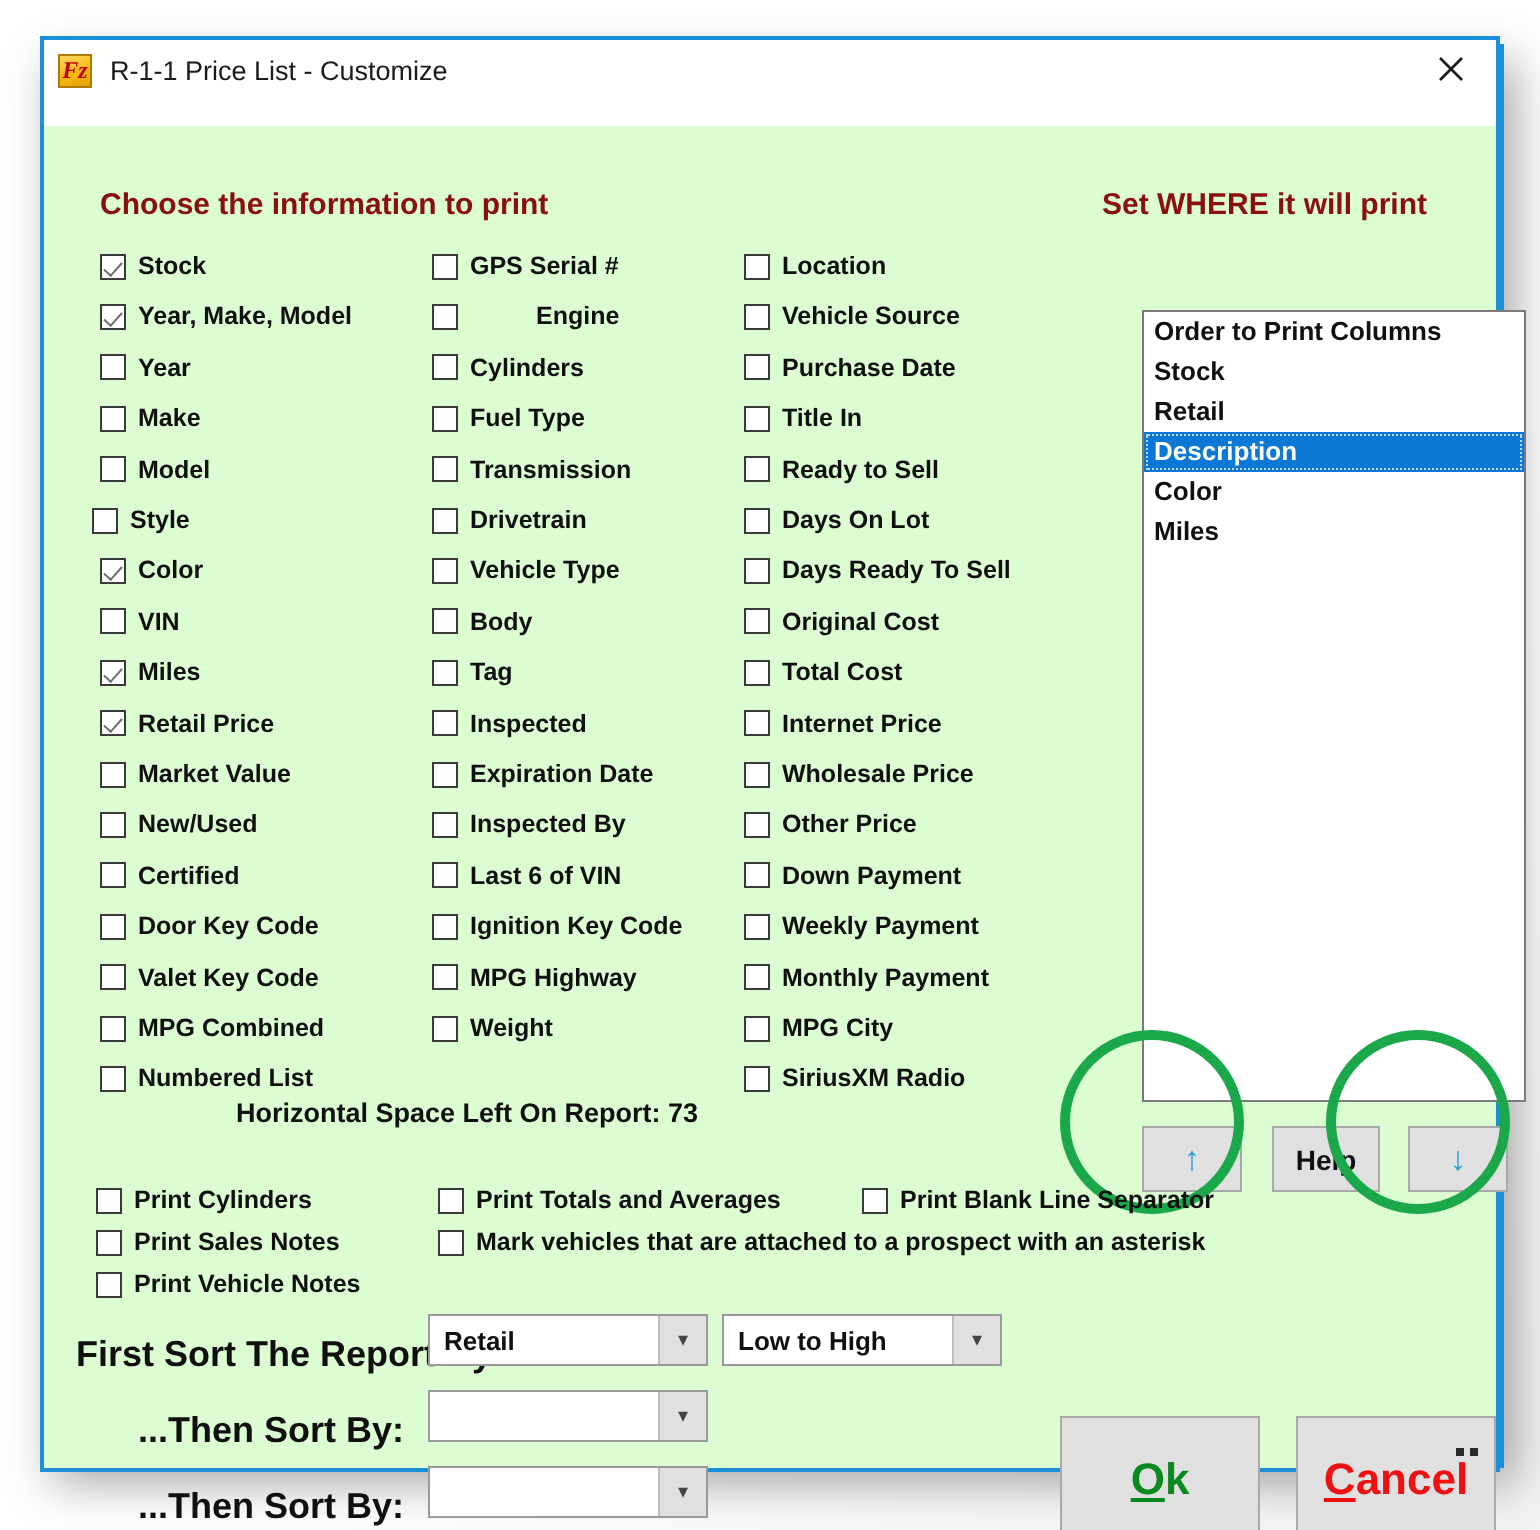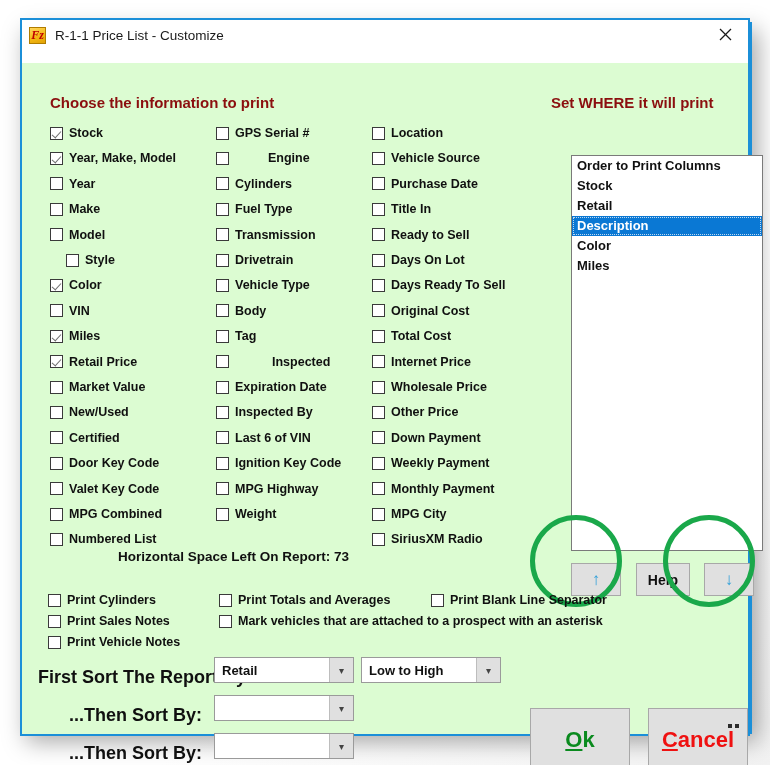--- a/index.html
+++ b/index.html
@@ -316,21 +316,21 @@
             <span class="cb-label">Year</span>
           </div>
           <div class="cb-row" style="left: 28px; top: 139.2px;">
             <span class="cb-box"></span>
             <span class="cb-label">Make</span>
           </div>
           <div class="cb-row" style="left: 28px; top: 164.6px;">
             <span class="cb-box"></span>
             <span class="cb-label">Model</span>
           </div>
-          <div class="cb-row" style="left: 44px; top: 190px;">
+          <div class="cb-row" style="left: 24px; top: 190px;">
             <span class="cb-box"></span>
             <span class="cb-label">Style</span>
           </div>
           <div class="cb-row" style="left: 28px; top: 215.4px;">
             <span class="cb-box checked"></span>
             <span class="cb-label">Color</span>
           </div>
           <div class="cb-row" style="left: 28px; top: 240.8px;">
             <span class="cb-box"></span>
             <span class="cb-label">VIN</span>
@@ -402,21 +402,21 @@
             <span class="cb-label">Vehicle Type</span>
           </div>
           <div class="cb-row" style="left: 194px; top: 240.8px;">
             <span class="cb-box"></span>
             <span class="cb-label">Body</span>
           </div>
           <div class="cb-row" style="left: 194px; top: 266.2px;">
             <span class="cb-box"></span>
             <span class="cb-label">Tag</span>
           </div>
-          <div class="cb-row" style="left: 194px; top: 291.6px; gap: 37px;">
+          <div class="cb-row" style="left: 194px; top: 291.6px;">
             <span class="cb-box"></span>
             <span class="cb-label">Inspected</span>
           </div>
           <div class="cb-row" style="left: 194px; top: 317px;">
             <span class="cb-box"></span>
             <span class="cb-label">Expiration Date</span>
           </div>
           <div class="cb-row" style="left: 194px; top: 342.4px;">
             <span class="cb-box"></span>
             <span class="cb-label">Inspected By</span>

